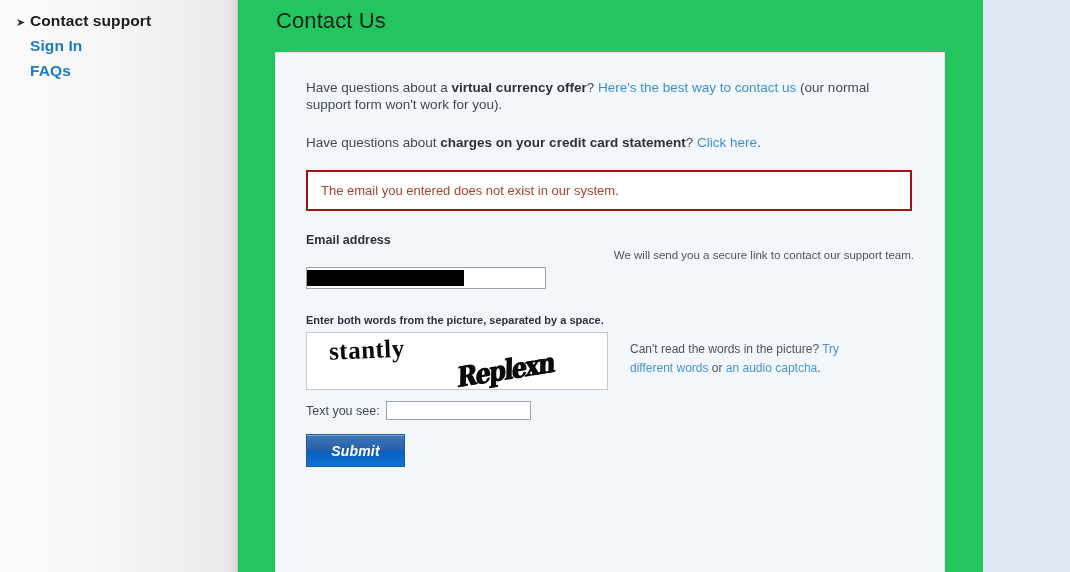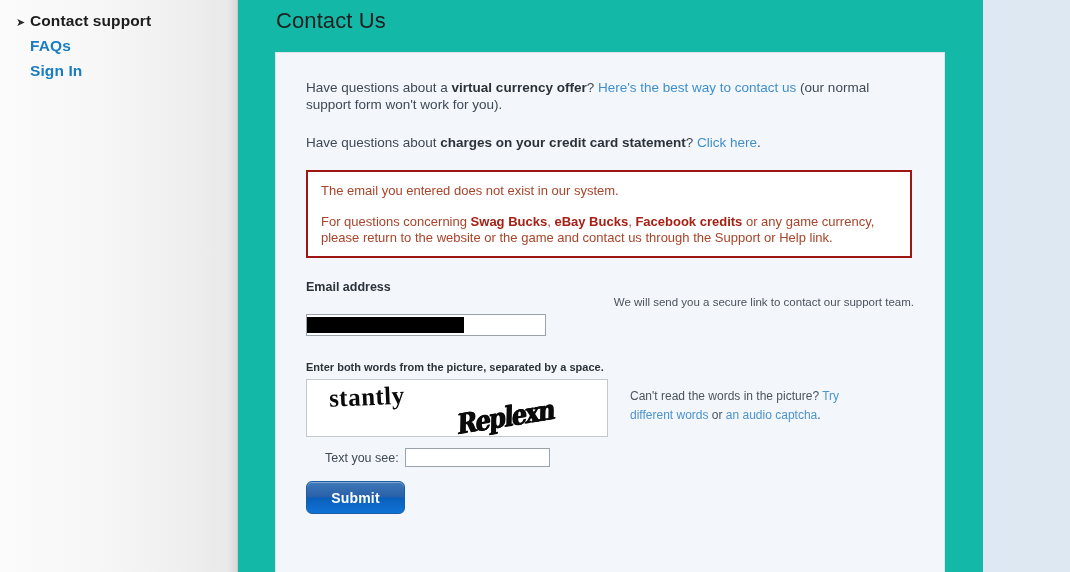--- a/index.html
+++ b/index.html
@@ -75,21 +75,21 @@
     color: rgba(0,0,0,0.022);
     font-size: 12px;
     line-height: 25px;
     user-select: none;
   }
 
   
   .main {
     flex: 1 1 auto;
     position: relative;
-    background: #14b8a6;
+    background: #22c55e;
     box-sizing: border-box;
   }
   .page-title {
     position: absolute;
     left: 38px;
     top: 8px;
     font-size: 22px;
     color: #1f1f1f;
     font-weight: normal;
     letter-spacing: 0.1px;
@@ -231,21 +231,20 @@
   }
   .captcha-help a {
     color: #4b93cf;
     text-decoration: none;
   }
 
   .answer-row {
     display: flex;
     align-items: center;
     margin-top: 11px;
-    margin-left: 19px;
   }
   .answer-label {
     font-size: 12.5px;
     color: #3e4a54;
     margin-right: 6px;
   }
   .answer-input {
     width: 145px;
     height: 19px;
     border: 1px solid #9aa3ab;
@@ -254,30 +253,31 @@
     font-size: 12px;
     font-family: "Liberation Sans", sans-serif;
     padding: 0 3px;
   }
 
   .submit-btn {
     margin-top: 14px;
     width: 99px;
     height: 33px;
     border: 1px solid #1b5ea0;
-    border-radius: 6px;
+    border-radius: 0;
     background: linear-gradient(to bottom, #3f78bb 0%, #2a61a8 46%, #0a5fbb 52%, #0f72d6 100%);
     color: #ffffff;
     font-size: 14px;
     font-weight: bold;
     font-family: "Liberation Sans", sans-serif;
     letter-spacing: 0.2px;
     cursor: pointer;
     box-shadow: inset 0 1px 0 rgba(255,255,255,0.35);
     padding: 0;
+    font-style: italic;
   }
 
   
   .right-rail {
     position: absolute;
     right: 0;
     top: 0;
     bottom: 0;
     width: 87px;
     background: #dde8f2;
@@ -311,25 +311,25 @@
     </div>
 
     <nav class="sidebar-nav">
 
       <div class="nav-row">
         <span class="nav-arrow">➤</span>
         <span class="nav-current">Contact support</span>
       </div>
 
       <div class="nav-row">
+        <a href="#" class="nav-link">Sign In</a>
+      </div>
+
+      <div class="nav-row">
         <a href="#" class="nav-link">FAQs</a>
-      </div>
-
-      <div class="nav-row">
-        <a href="#" class="nav-link">Sign In</a>
       </div>
 
     </nav>
   </div>
 
   <div class="main">
 
     <h1 class="page-title">Contact Us</h1>
 
     <div class="card">
@@ -340,23 +340,20 @@
       </p>
 
       <p class="intro-p">
         <span>Have questions about </span><b>charges on your credit card statement</b><span>? </span><a href="#" class="inline-link">Click here</a><span>.</span>
       </p>
 
 
       
       <div class="error-box">
         <p class="error-line">The email you entered does not exist in our system.</p>
-        <p class="error-line second">
-          <span>For questions concerning </span><b>Swag Bucks</b><span>, </span><b>eBay Bucks</b><span>, </span><b>Facebook credits</b><span> or any game currency, please return to the website or the game and contact us through the Support or Help link.</span>
-        </p>
       </div>
 
       
       <p class="field-label">Email address</p>
       <p class="field-help">We will send you a secure link to contact our support team.</p>
       <div class="email-wrap">
         <input class="text-input" type="text" value="" style="">
         <div class="redaction"></div>
       </div>
 

